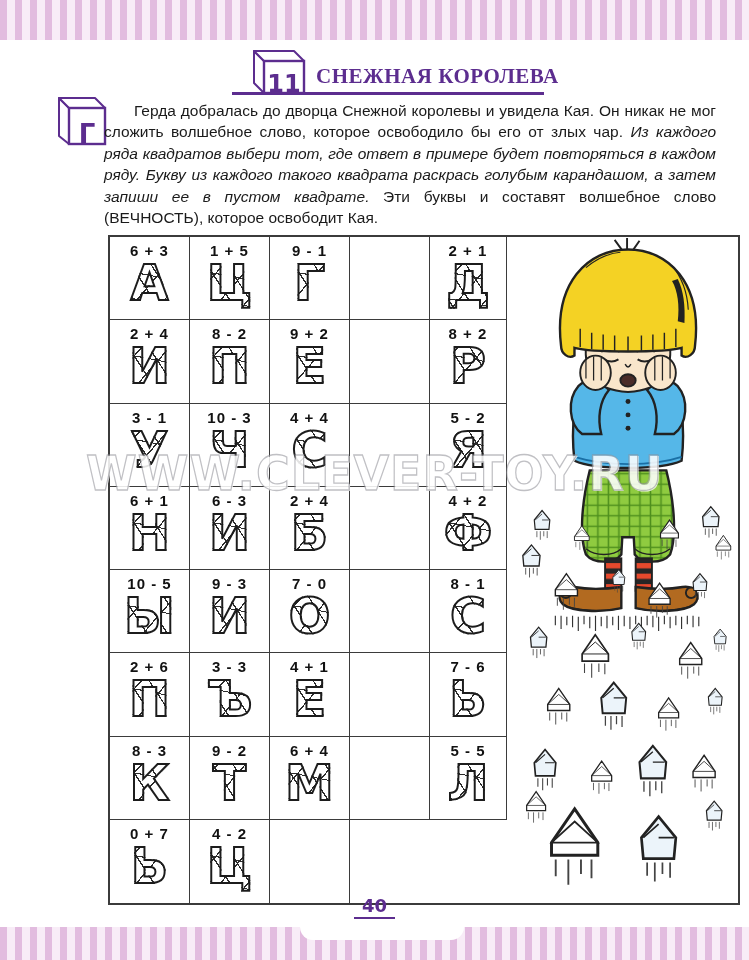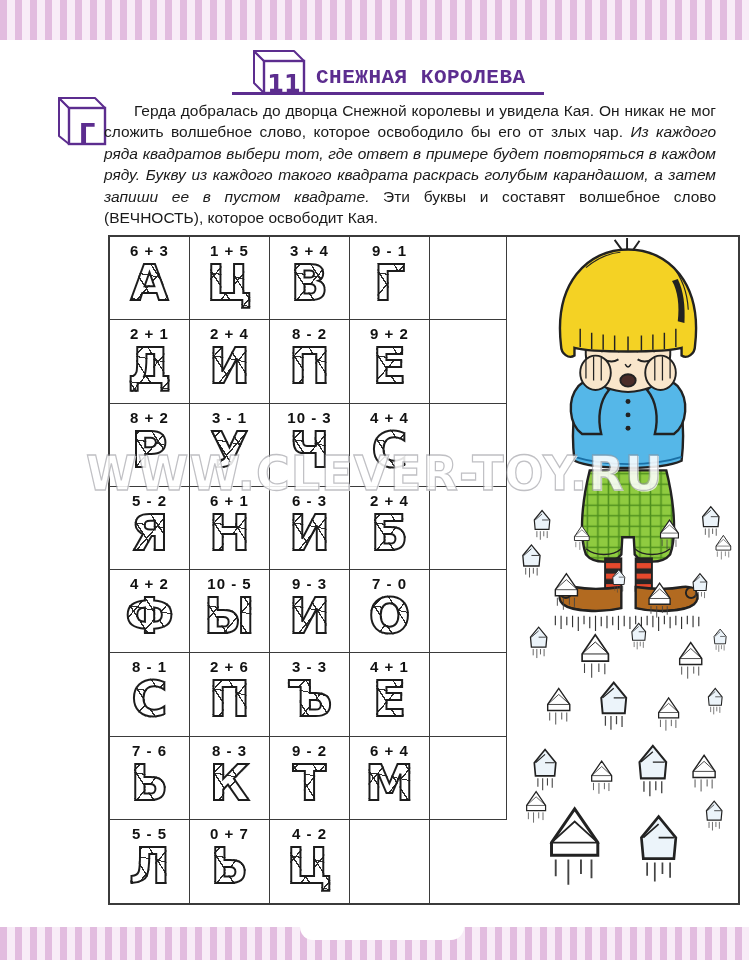--- a/index.html
+++ b/index.html
@@ -13,21 +13,21 @@
   .stripes.bottom{bottom:0;height:33px;}
   .notch{position:absolute;left:300px;top:0;width:164px;height:13px;background:#fff;border-radius:0 0 14px 14px;}
 
   
   .header{position:absolute;left:232px;top:48px;width:312px;height:44px;border-bottom:3px solid var(--accent,#5c2d8f);}
   .cube{position:absolute;}
   .cube svg{display:block;}
   .cube .cube-text{position:absolute;font-weight:bold;color:var(--accent,#5c2d8f);font-family:"DejaVu Sans",sans-serif;margin-top:9px;}
   .cube-num{left:16px;bottom:-3px;width:58px;height:46px;}
   .cube-num .cube-text{left:16px;top:10px;width:40px;text-align:center;font-size:24px;line-height:32px;}
-  .title{position:absolute;left:84px;bottom:3px;margin:0;font-size:21px;font-weight:bold;letter-spacing:0.5px;color:var(--accent,#5c2d8f);white-space:nowrap;font-family:Liberation Mono, monospace;}
+  .title{position:absolute;left:84px;bottom:3px;margin:0;font-size:21px;font-weight:bold;letter-spacing:0.5px;color:var(--accent,#5c2d8f);white-space:nowrap;font-family:Liberation Serif, serif;}
 
   
   .cube-letter{left:55px;top:96px;width:52px;height:50px;}
   .cube-letter .cube-text{left:14px;top:12px;width:36px;text-align:center;font-size:26px;line-height:34px;}
   .instructions{position:absolute;left:104px;top:100px;width:612px;margin:0;font-size:15.5px;line-height:21.4px;color:#1a1a1a;text-align:justify;text-indent:30px;}
   .instructions i{font-family:"Liberation Sans",sans-serif;}
 
   
   .puzzle-table{position:absolute;left:108px;top:235px;width:632px;height:670px;display:flex;border:2px solid #3b3b3b;box-sizing:border-box;background:#fff;gap:12px;}
   .letter-grid{width:397px;flex:none;display:grid;grid-template-columns:80px 80px 80px 80px 1fr;grid-template-rows:repeat(8,1fr);}
@@ -83,21 +83,20 @@
     <span class="cube-text">Г</span>
   </div>
 
   <p class="instructions"><span>Герда добралась до дворца Снежной королевы и увидела Кая. Он никак не мог сложить волшебное слово, которое освободило бы его от злых чар. </span><i>Из каждого ряда квадратов выбери тот, где ответ в примере будет повторяться в каждом ряду. Букву из каждого такого квадрата раскрась голубым карандашом, а затем запиши ее в пустом квадрате. </i><span>Эти буквы и составят волшебное слово (ВЕЧНОСТЬ), которое освободит Кая.</span></p>
 
   <div class="puzzle-table">
     <div class="letter-grid">
 
       <div class="cell"><div class="expr">6 + 3</div><div class="mosaic">А</div></div>
       <div class="cell"><div class="expr">1 + 5</div><div class="mosaic">Ц</div></div>
-      <div class="cell"><div class="expr">3 + 4</div><div class="mosaic">В</div></div>
       <div class="cell"><div class="expr">9 - 1</div><div class="mosaic">Г</div></div>
       <div class="cell answer"></div>
 
       <div class="cell"><div class="expr">2 + 1</div><div class="mosaic">Д</div></div>
       <div class="cell"><div class="expr">2 + 4</div><div class="mosaic">И</div></div>
       <div class="cell"><div class="expr">8 - 2</div><div class="mosaic">П</div></div>
       <div class="cell"><div class="expr">9 + 2</div><div class="mosaic">Е</div></div>
       <div class="cell answer"></div>
 
       <div class="cell"><div class="expr">8 + 2</div><div class="mosaic">Р</div></div>
@@ -236,18 +235,19 @@
           <use href="#sh2" transform="translate(34,598) scale(2.2)"></use>
           <use href="#sh1" transform="translate(128,606) scale(2.0)"></use>
           <use href="#sh1" transform="translate(196,590) scale(0.9)"></use>
         </g>
       </svg>
     </div>
   </div>
 
   <div class="watermark">WWW.CLEVER-TOY.RU</div>
 
+  <div class="page-number"><span>40</span></div>
 
   <div class="stripes bottom">
     <div class="notch"></div>
   </div>
 
 </div>
 
 </body></html>

